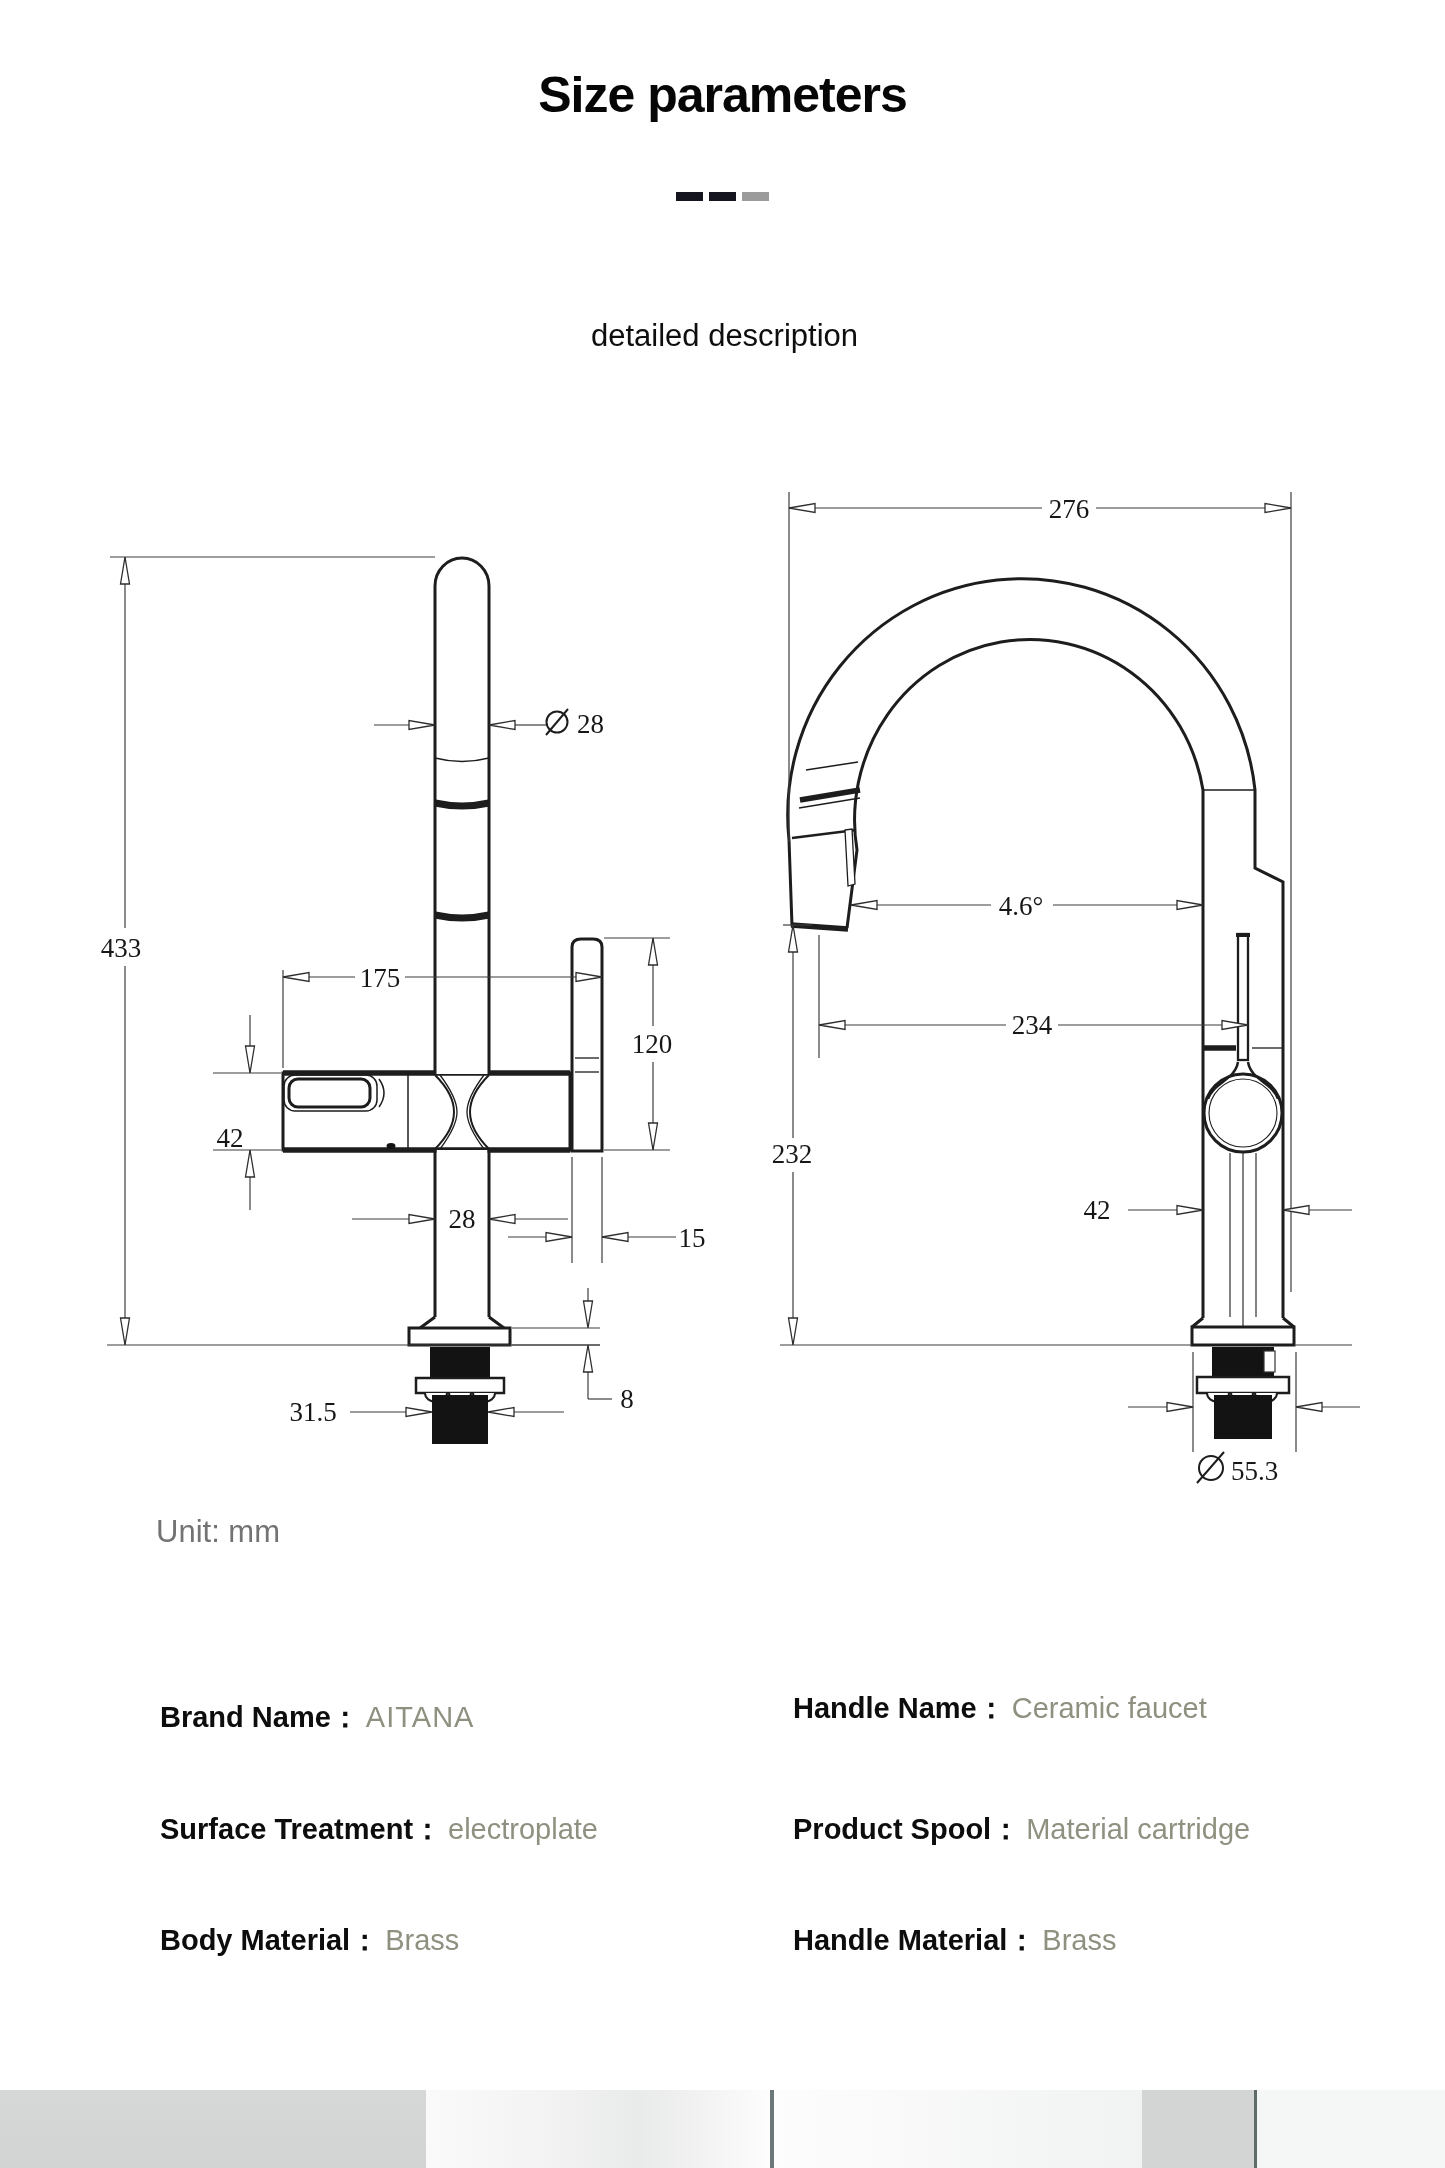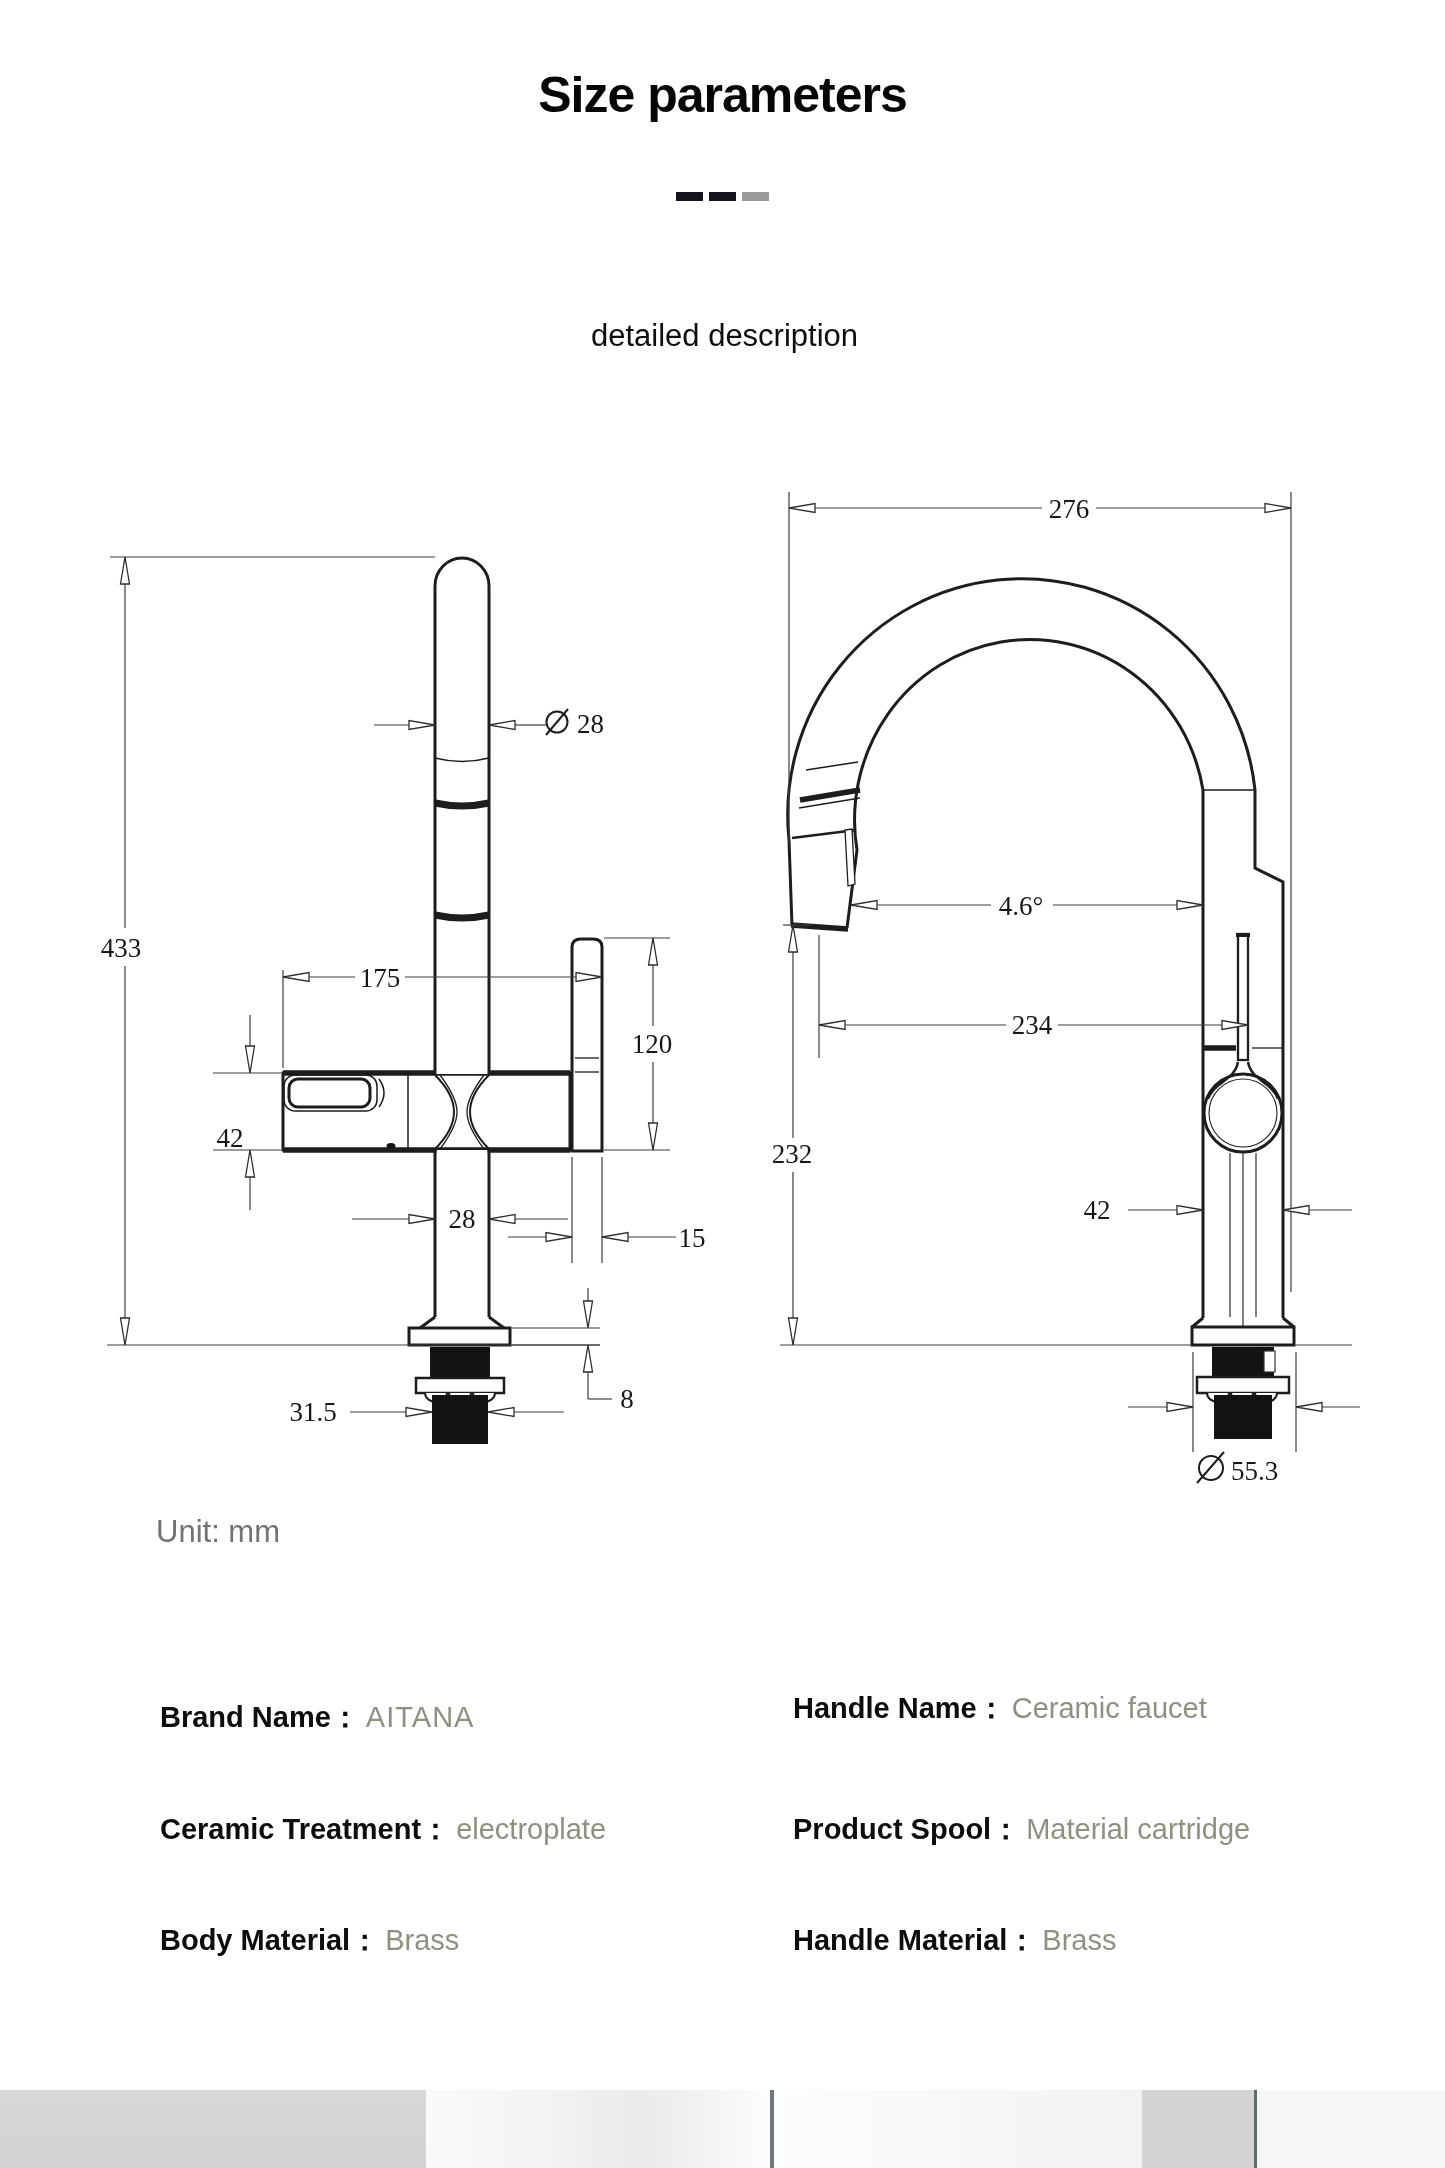--- a/index.html
+++ b/index.html
@@ -251,21 +251,21 @@
 
 <div class="abs" id="unit-label">Unit: mm</div>
 
 <div class="abs spec" style="left:160px;top:1698px">
   <span class="lbl">Brand Name：</span><span class="val ls">AITANA</span>
 </div>
 <div class="abs spec" style="left:793px;top:1689px">
   <span class="lbl">Handle Name：</span><span class="val">Ceramic faucet</span>
 </div>
 <div class="abs spec" style="left:160px;top:1810px">
-  <span class="lbl">Ceramic Treatment：</span><span class="val">electroplate</span>
+  <span class="lbl">Surface Treatment：</span><span class="val">electroplate</span>
 </div>
 <div class="abs spec" style="left:793px;top:1810px">
   <span class="lbl">Product Spool：</span><span class="val">Material cartridge</span>
 </div>
 <div class="abs spec" style="left:160px;top:1921px">
   <span class="lbl">Body Material：</span><span class="val">Brass</span>
 </div>
 <div class="abs spec" style="left:793px;top:1921px">
   <span class="lbl">Handle Material：</span><span class="val">Brass</span>
 </div>

